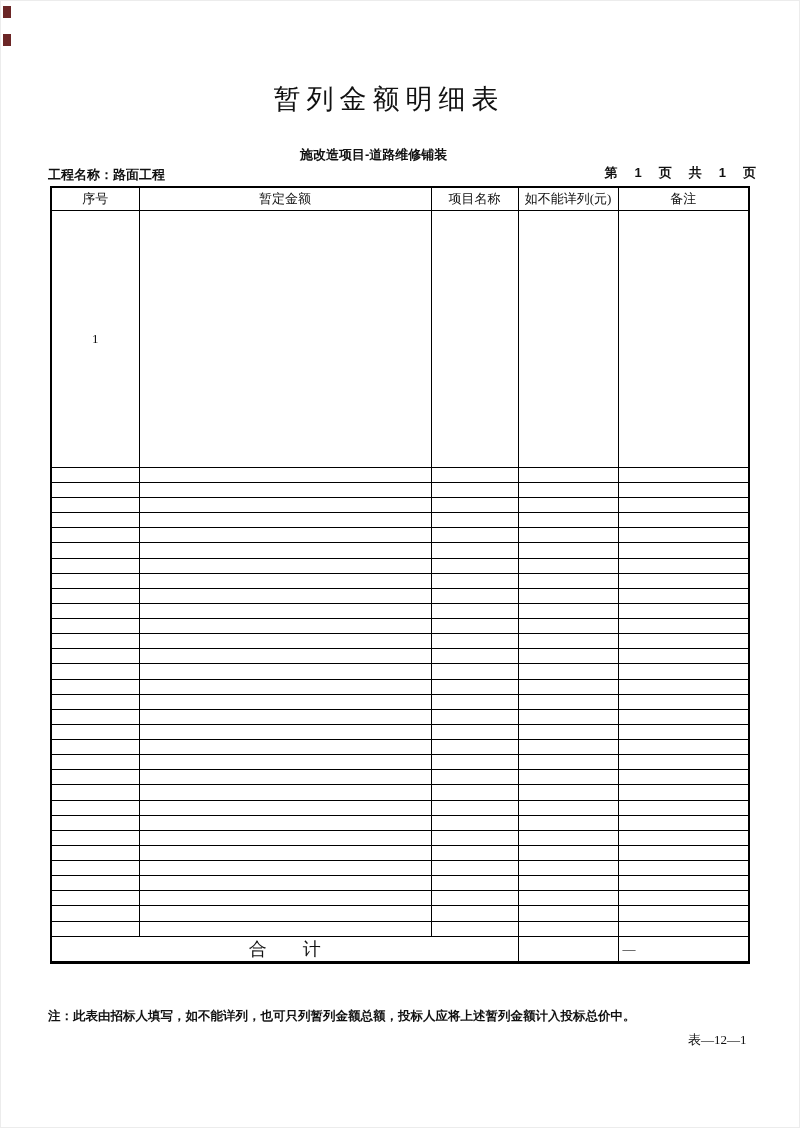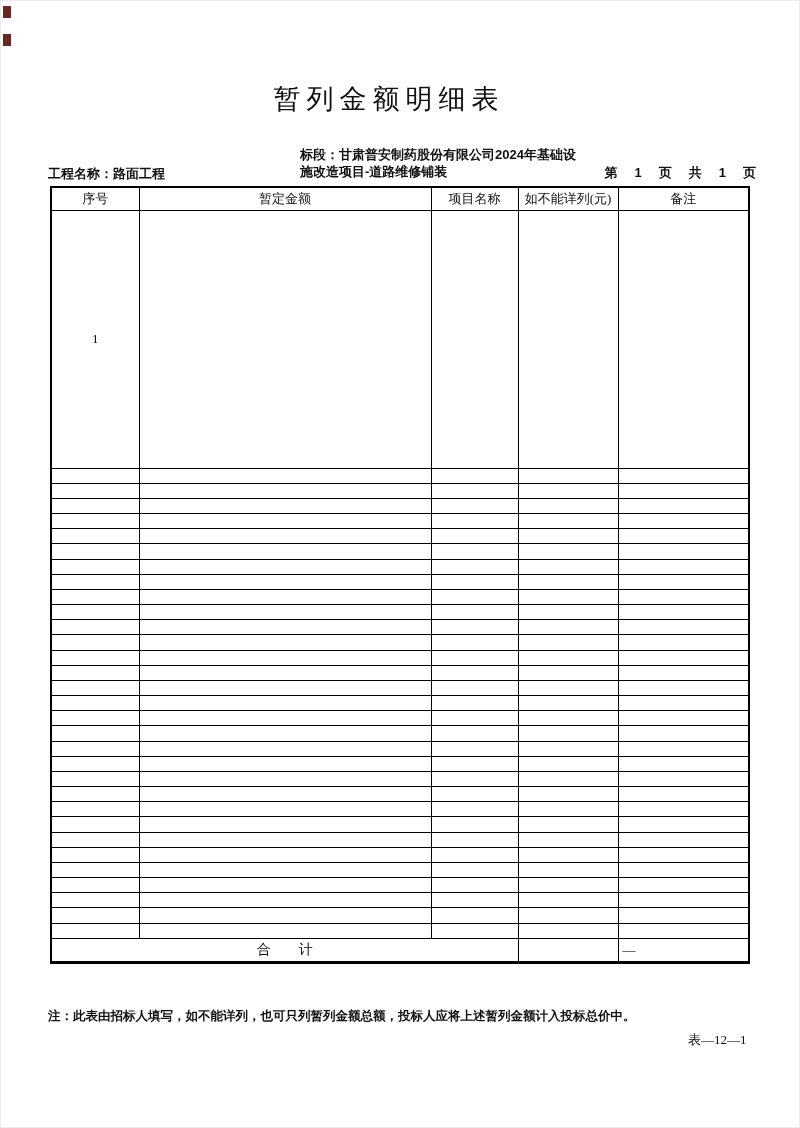--- a/index.html
+++ b/index.html
@@ -30,21 +30,21 @@
   }
 
   .hdr {
     position: absolute;
     font-family: "Liberation Sans", "DejaVu Sans", sans-serif;
     font-weight: 600;
     font-size: 13px;
     line-height: 17px;
     white-space: nowrap;
   }
-  .hdr.project  { left: 48px;  top: 166px; font-family: Liberation Mono, monospace; }
+  .hdr.project  { left: 48px;  top: 166px; }
   .hdr.section  { left: 300px; top: 146px; }
   .hdr.pageinfo { right: 42px; top: 164px; letter-spacing: 2px; }
 
   .sheet {
     position: absolute; left: 50px; top: 186px;
   }
   table.grid {
     border-collapse: collapse;
     table-layout: fixed;
     width: 698px;
@@ -57,21 +57,21 @@
     padding: 0;
     font-size: 13px;
     font-weight: normal;
     text-align: center;
     vertical-align: middle;
     overflow: hidden;
     white-space: nowrap;
   }
   table.grid thead tr { height: 23px; }
   table.grid tr.total-row { height: 24px; }
-  table.grid td.total-label { font-size: 14px; }
+  table.grid td.total-label { font-size: 18px; }
   table.grid td.total-remark { text-align: left; padding-left: 4px; }
 
   .note {
     position: absolute; left: 48px; top: 1008px;
     font-family: "Liberation Sans", "DejaVu Sans", sans-serif;
     font-weight: 700;
     font-size: 12.5px;
     white-space: nowrap;
   }
   .footer-code {
@@ -84,21 +84,20 @@
 <body>
 
 <div class="page-edge"></div>
 <div class="page-mark m1"></div>
 <div class="page-mark m2"></div>
 
 <div class="doc-title">暂列金额明细表</div>
 
 <div class="hdr project">工程名称：路面工程</div>
 <div class="hdr section">
-  <div>标段：甘肃普安制药股份有限公司2024年基础设</div>
   <div>施改造项目-道路维修铺装</div>
 </div>
 <div class="hdr pageinfo">第　1　页　共　1　页</div>
 
 <div class="sheet">
   <table class="grid">
     <colgroup>
       <col style="width:88px">
       <col style="width:292px">
       <col style="width:87px">

